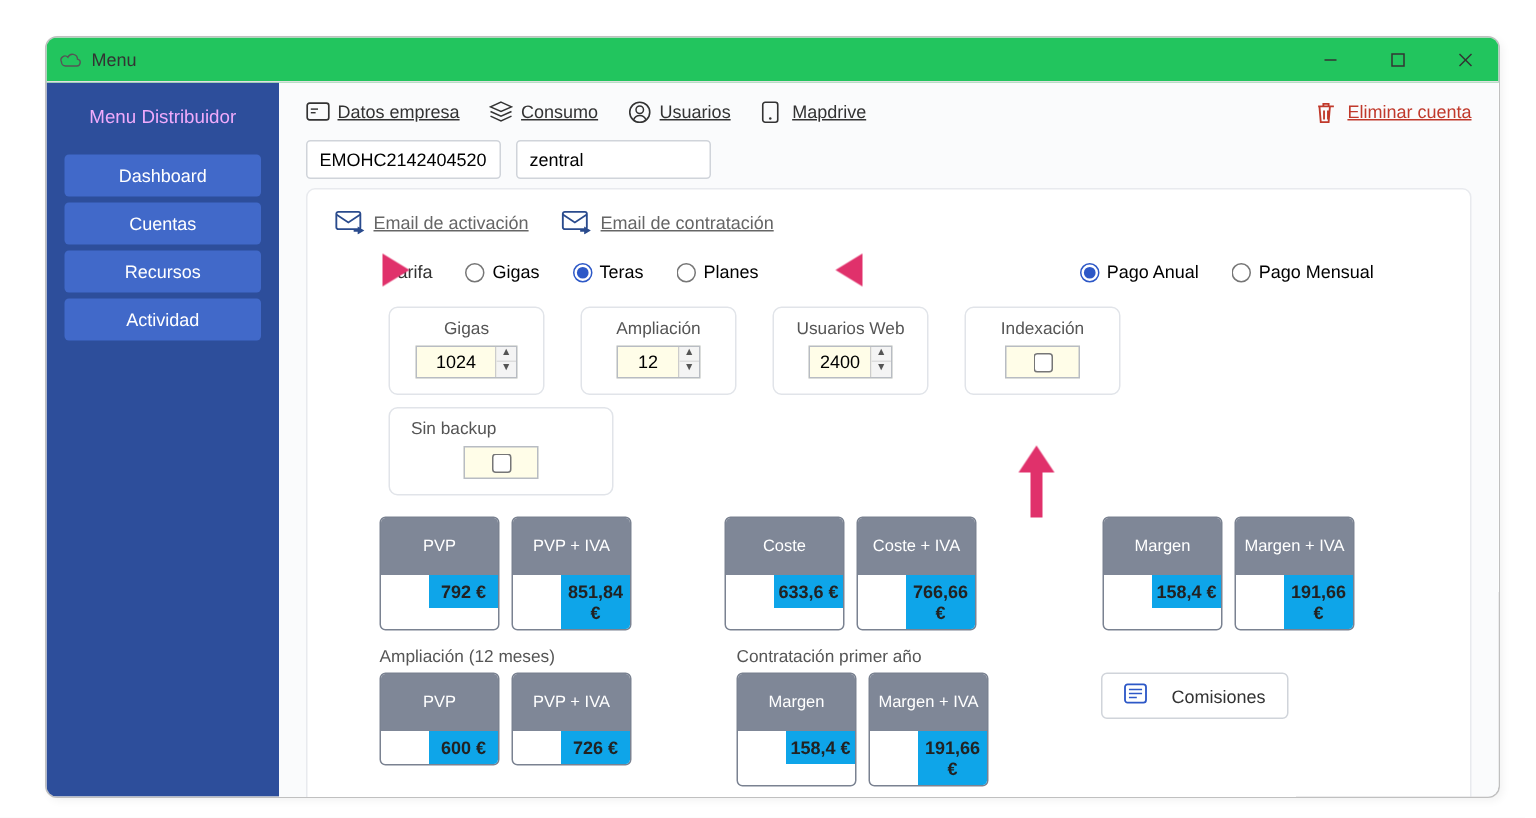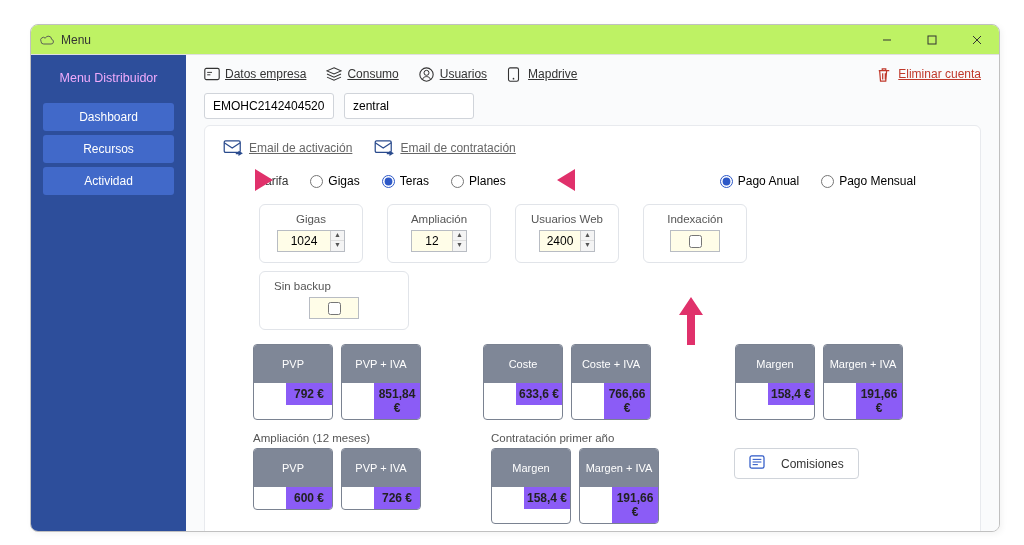--- a/index.html
+++ b/index.html
@@ -1,18 +1,18 @@
 <!DOCTYPE html>
 <html><head>
 <meta charset="utf-8">
 <style>
   * { box-sizing: border-box; margin: 0; padding: 0; font-family: "Segoe UI", Arial, sans-serif; }
   body { background: #ffffff; width: 1024px; height: 545px; overflow: hidden; position: relative; }
   .window { position: absolute; left: 30px; top: 24px; width: 970px; height: 508px; border: 1px solid #c0c0c0; border-radius: 8px; background: #f8f9fb; overflow: hidden; box-shadow: 2px 2px 6px rgba(0,0,0,0.05); }
-  .titlebar { height: 30px; background: #bef264; border-bottom: 1px solid #e0e0e0; display: flex; align-items: center; padding: 0 8px; position: relative; }
+  .titlebar { height: 30px; background: #22c55e; border-bottom: 1px solid #e0e0e0; display: flex; align-items: center; padding: 0 8px; position: relative; }
   .titlebar-left { display: flex; align-items: center; gap: 6px; font-size: 12px; color: #333; }
   .cloud-icon { width: 16px; height: 12px; display: inline-block; }
   .titlebar-controls { position: absolute; right: 0; top: 0; display: flex; }
   .win-btn { width: 45px; height: 30px; display: flex; align-items: center; justify-content: center; font-size: 11px; color: #333; cursor: pointer; }
   .body-area { display: flex; height: calc(100% - 30px); }
   .sidebar { width: 155px; background: #2d4e9b; color: #fff; padding-top: 8px; flex-shrink: 0; }
   .sidebar-title { font-size: 12.5px; text-align: center; padding: 8px 0 14px 0; color: #f0abfc; }
   .side-btn { margin: 4px 12px; padding: 7px 0; background: #4169c9; color: #fff; text-align: center; font-size: 12px; border-radius: 3px; cursor: pointer; }
   .main { flex: 1; padding: 10px 18px 0 18px; overflow-y: auto; background: #fafbfc; font-size: 12px; position: relative; }
   .main::-webkit-scrollbar { width: 16px; }
@@ -55,21 +55,21 @@
   .chkbox { width: 50px; height: 22px; border: 1px solid #b8bcc3; background: #fffde8; display: inline-flex; align-items: center; justify-content: center; }
   .chkbox input { margin: 0; }
 
   .price-area { margin: 14px 0 0 30px; }
   .price-row { display: flex; gap: 12px; margin-bottom: 8px; align-items: flex-start; }
   .price-pair { display: flex; gap: 8px; }
   .price-gap { width: 38px; }
   .price-col-gap { width: 60px; }
   .price-tile { width: 80px; border-radius: 4px; overflow: hidden; border: 1px solid #7a8291; }
   .price-tile .ph { background: #7f8797; color: #fff; font-size: 11px; padding: 13px 0; text-align: center; }
-  .price-tile .pv { background: #8b5cf6; color: #222; font-size: 12px; font-weight: 600; padding: 4px 0; text-align: center; margin-left: 32px; }
+  .price-tile .pv { background: #0ea5e9; color: #222; font-size: 12px; font-weight: 600; padding: 4px 0; text-align: center; margin-left: 32px; }
   .section-label { font-size: 11.5px; color: #555; margin: 4px 0 4px 0; }
 
   .comisiones { display: inline-flex; align-items: center; gap: 16px; border: 1px solid #d0d4da; border-radius: 4px; padding: 6px 14px; color: #333; cursor: pointer; font-size: 12px; }
   .comisiones-wrap { margin-left: 55px; margin-top: 20px; }
 
   
   .arrow { position: absolute; z-index: 50; pointer-events: none; }
   .arrow svg { display: block; }
 </style>
 </head>
@@ -104,20 +104,21 @@
           </svg>
       </div>
     </div>
   </div>
 
   <div class="body-area">
 
     <div class="sidebar">
       <div class="sidebar-title">Menu Distribuidor</div>
       <div class="side-btn">Dashboard</div>
+      <div class="side-btn">Cuentas</div>
       <div class="side-btn">Recursos</div>
       <div class="side-btn">Actividad</div>
     </div>
 
     <div class="main">
 
       <div class="topnav">
         <span class="nav-item">
           <span class="nav-icon"><svg viewBox="0 0 20 16" width="16" height="14">
                 <rect x="1" y="1" width="18" height="14" rx="2" fill="none" stroke="#333" stroke-width="1.4"></rect>

